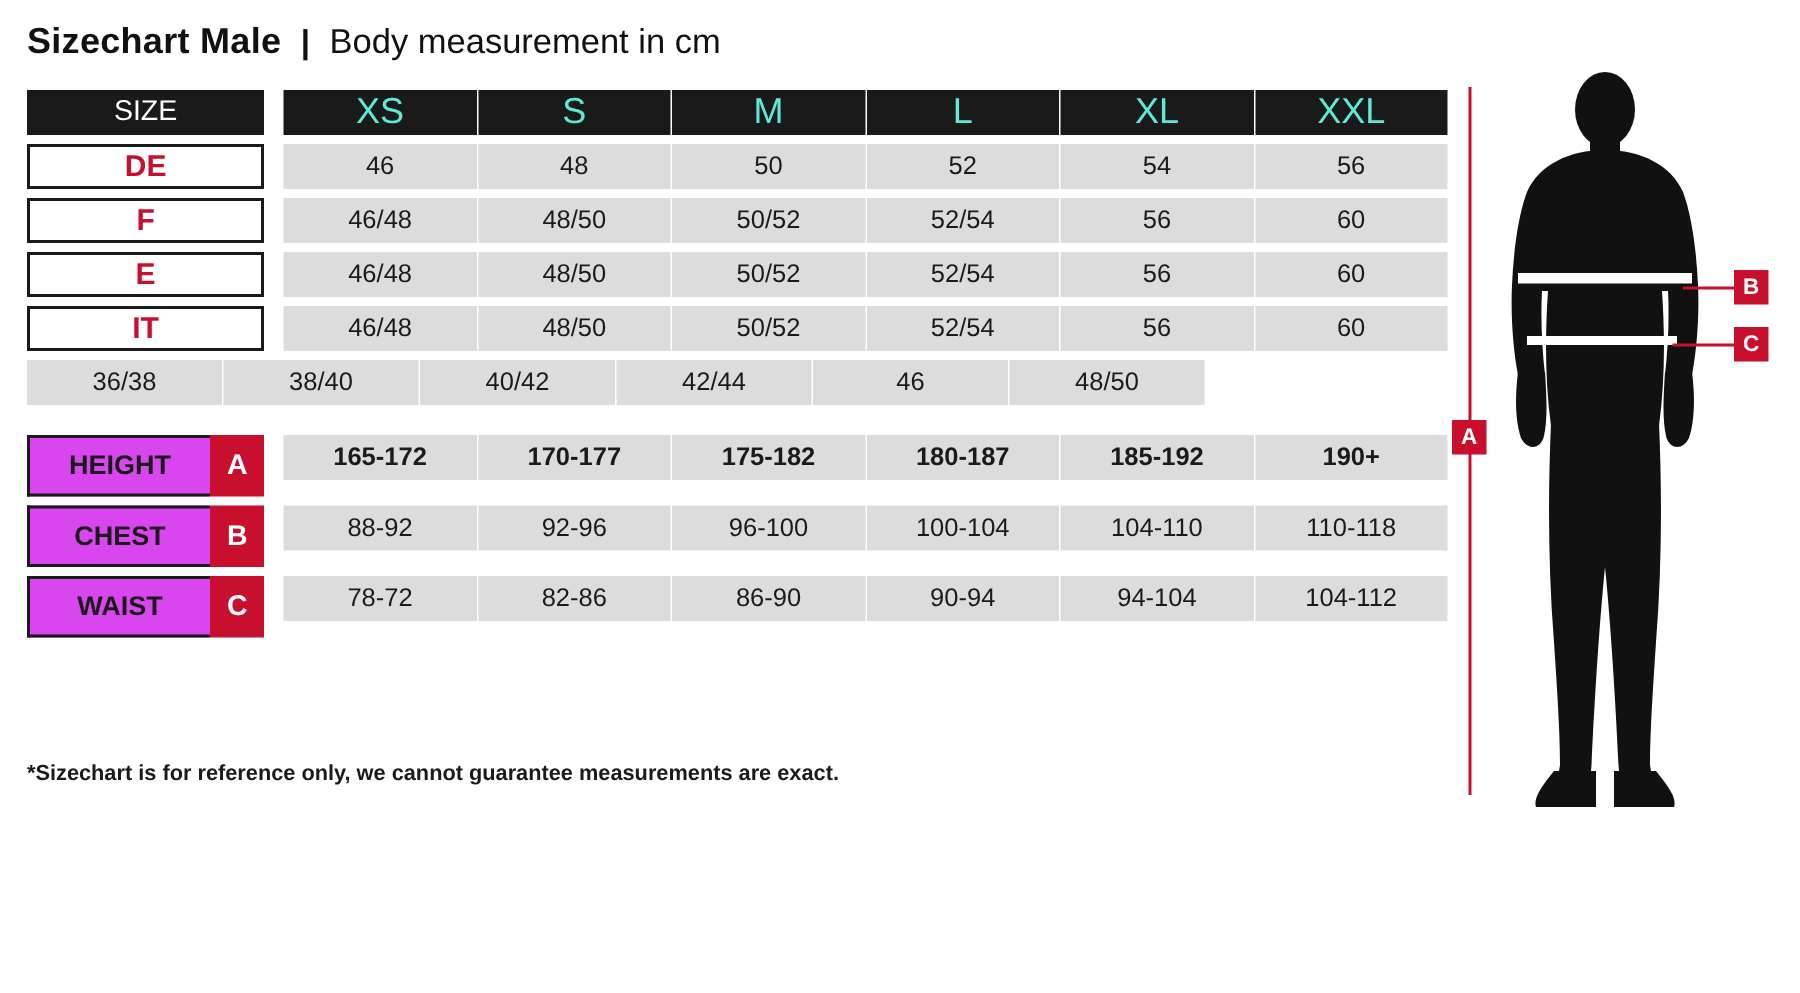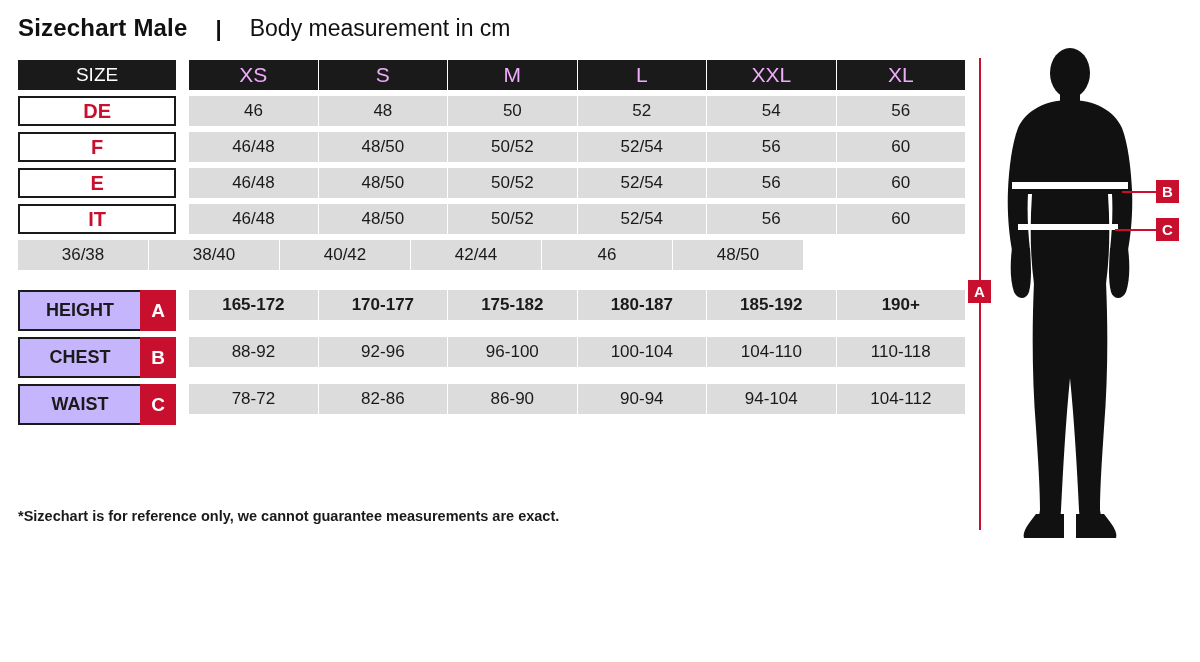--- a/index.html
+++ b/index.html
@@ -22,21 +22,21 @@
     height: 662px;
   }
 
   
   .title-row {
     position: absolute;
     left: 18px;
     top: 14px;
     display: flex;
     align-items: baseline;
-    gap: 22px;
+    gap: 7px;
   }
   .title-main {
     font-size: 24px;
     font-weight: bold;
     letter-spacing: 0.2px;
   }
   .title-sep {
     font-size: 22px;
     font-weight: bold;
     padding: 0 6px;
@@ -91,21 +91,21 @@
     width: 160px;
     margin-right: 13px;
     display: flex;
     height: 41px;
     box-sizing: border-box;
   }
   .lbl-measure .mname {
     flex: 1;
     border: 2px solid #1a1a1a;
     border-right: none;
-    background: #c4b5fd;
+    background: #d946ef;
     color: #1a1a1a;
     font-weight: bold;
     font-size: 18px;
     display: flex;
     align-items: center;
     justify-content: center;
     box-sizing: border-box;
   }
   .lbl-measure .mcode {
     width: 36px;
@@ -121,22 +121,22 @@
 
   
   .dcell {
     width: 130px;
     margin-right: 1px;
   }
   .dcell:last-child { margin-right: 0; }
 
   .head-cell {
     background: #1a1a1a;
-    color: #f0abfc;
-    font-size: 21px;
+    color: #5eead4;
+    font-size: 24px;
   }
   .data-cell {
     background: #dcdcdc;
     color: #1a1a1a;
     font-size: 17px;
   }
   .data-cell.bold {
     font-weight: bold;
   }
 
@@ -214,22 +214,22 @@
   </div>
 
   <div class="table">
 
     <div class="row">
       <div class="cell lbl lbl-head">SIZE</div>
       <div class="cell dcell head-cell">XS</div>
       <div class="cell dcell head-cell">S</div>
       <div class="cell dcell head-cell">M</div>
       <div class="cell dcell head-cell">L</div>
+      <div class="cell dcell head-cell">XL</div>
       <div class="cell dcell head-cell">XXL</div>
-      <div class="cell dcell head-cell">XL</div>
     </div>
 
     <div class="row">
       <div class="cell lbl lbl-country">DE</div>
       <div class="cell dcell data-cell">46</div>
       <div class="cell dcell data-cell">48</div>
       <div class="cell dcell data-cell">50</div>
       <div class="cell dcell data-cell">52</div>
       <div class="cell dcell data-cell">54</div>
       <div class="cell dcell data-cell">56</div>

